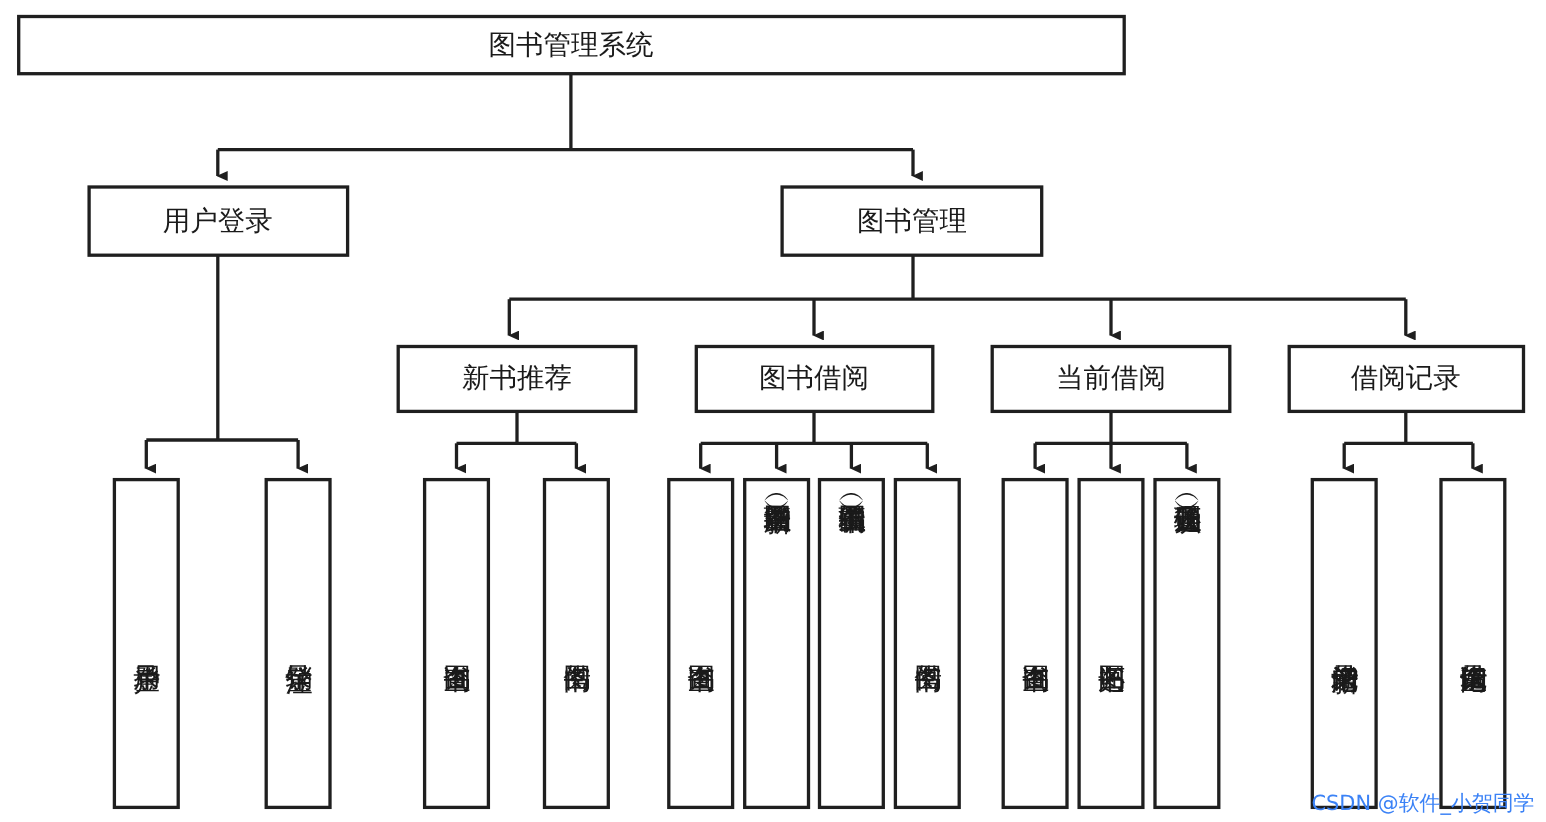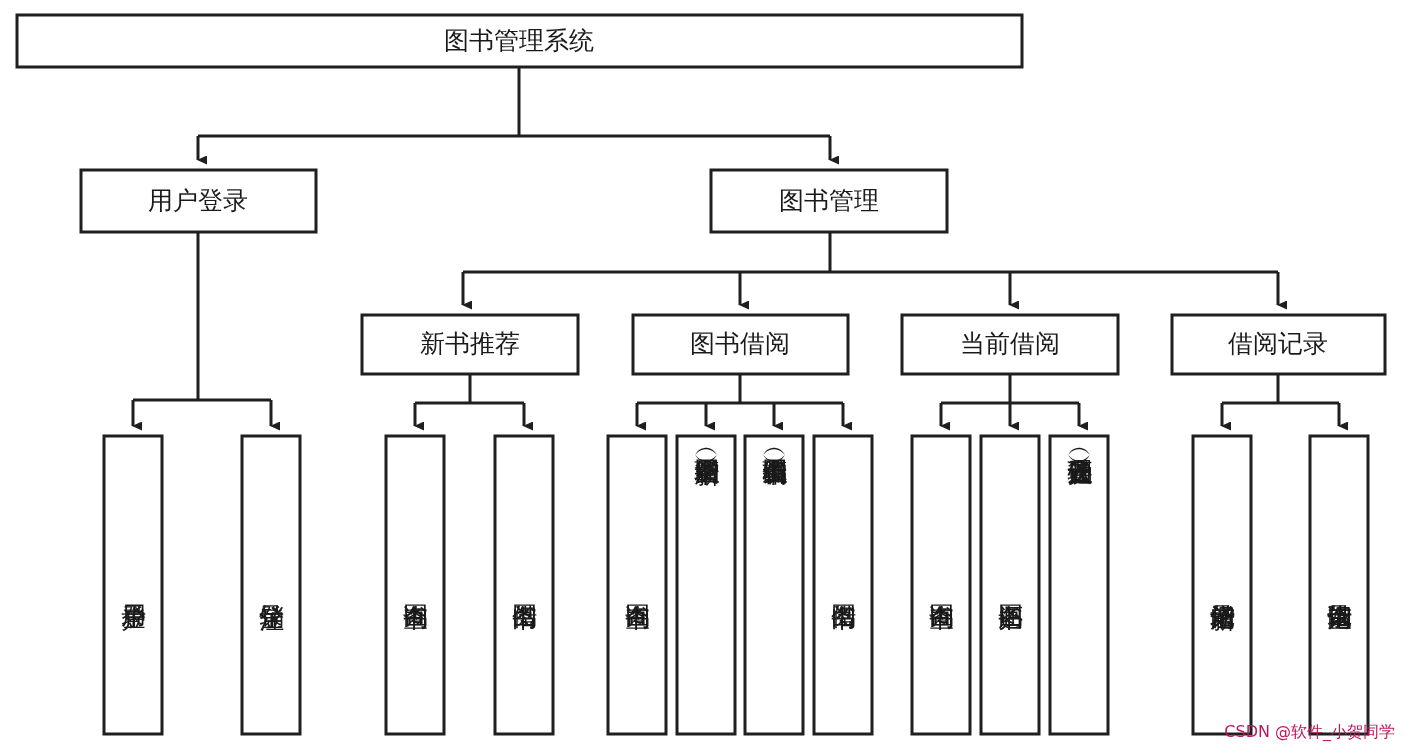--- a/index.html
+++ b/index.html
@@ -45,22 +45,22 @@
     font-size: 25px;
     fill: #1a1a1a;
     text-anchor: middle;
     dominant-baseline: middle;
   }
   .watermark {
     position: absolute;
     right: 10px;
     bottom: 4px;
     font-family: "DejaVu Sans", "Liberation Sans", sans-serif;
-    font-size: 16px;
-    color: #be185d;
+    font-size: 19px;
+    color: #3b82f6;
     white-space: nowrap;
     user-select: none;
   }
 </style>
 </head>
 <body>
 
 <div id="diagram-root">
 
   <svg class="flow" viewBox="0 0 1405 747" xmlns="http://www.w3.org/2000/svg">

